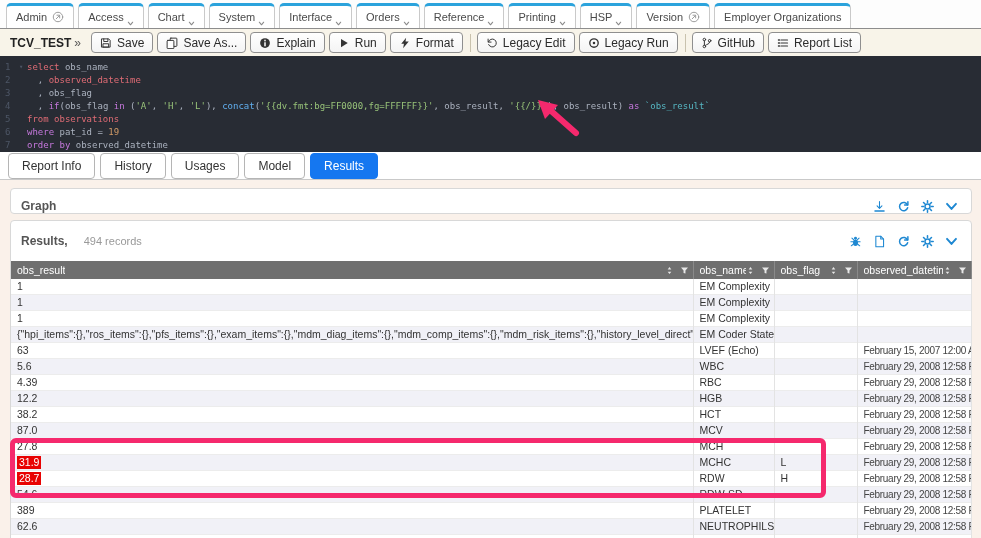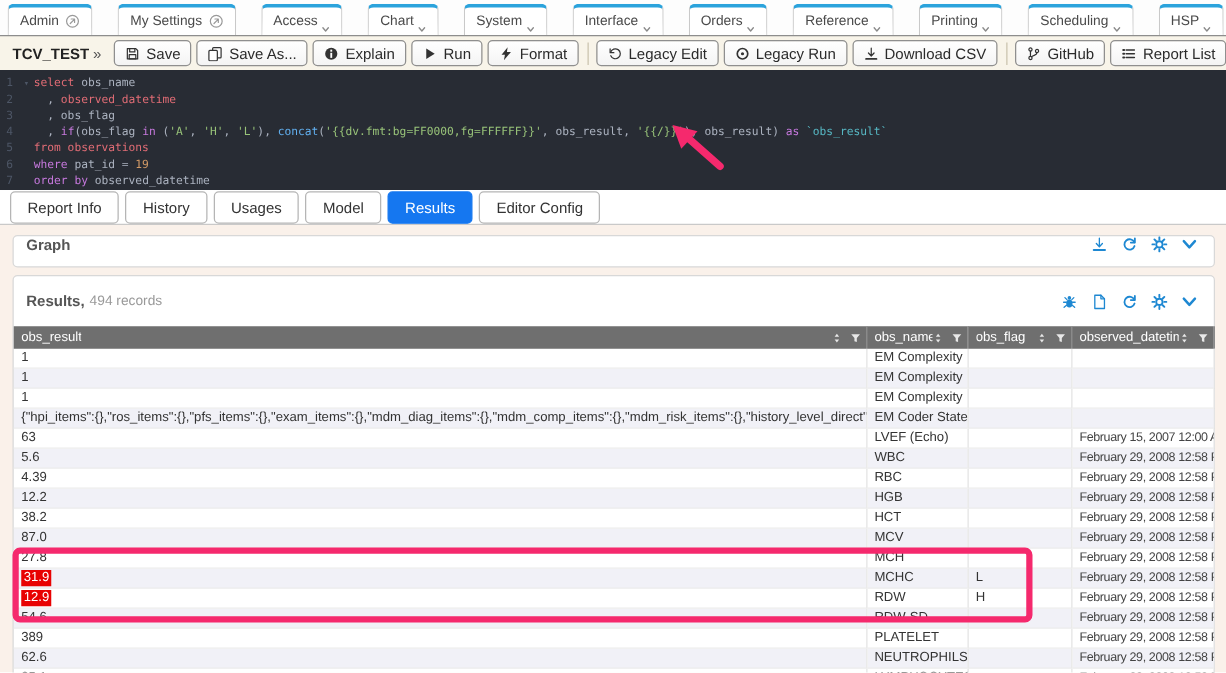--- a/index.html
+++ b/index.html
@@ -2,21 +2,21 @@
 <html><head>
 <meta charset="utf-8">
 <style>
   html,body{margin:0;padding:0;}
   .screen{position:relative;width:981px;height:538px;overflow:hidden;
     font-family:"Liberation Sans",sans-serif;background:#fff;}
 
   
   .top-tabbar{position:absolute;left:0;top:0;width:981px;height:28px;background:#fdfdfd;
     display:flex;align-items:flex-end;padding-left:6px;box-sizing:border-box;}
-  .mod-tab{display:flex;align-items:center;gap:5px;height:22px;padding:0 9px;margin-right:20px;
+  .mod-tab{display:flex;align-items:center;gap:5px;height:22px;padding:0 9px;margin-right:4px;
     background:#fff;border:1px solid #c9c9c9;border-bottom:none;border-radius:5px 5px 0 0;
     border-top:3px solid #2ba3dc;font-size:11px;color:#4a4a4a;white-space:nowrap;cursor:pointer;}
   .mod-tab .icn{color:#9a9a9a;}
   .mod-tab .caret{width:7px;height:7px;color:#8a8a8a;align-self:flex-end;margin:0 0 1px -2px;}
 
   
   .toolbar{position:absolute;left:0;top:28px;width:981px;height:28px;background:#f8f4e9;
     border-top:1px solid #8d8d8d;display:flex;align-items:center;padding-left:10px;box-sizing:border-box;}
   .report-name{font-size:12px;color:#222;margin-right:10px;white-space:nowrap;text-align:center;}
   .report-name b{font-weight:bold;}
@@ -49,25 +49,25 @@
   .view-tabs{position:absolute;left:0;top:152px;width:981px;height:28px;background:#fff;
     border-bottom:1px solid #c9c9c9;display:flex;align-items:center;padding-left:8px;box-sizing:border-box;}
   .view-tab{padding:5px 13px;margin-right:5px;background:#fff;border:1px solid #b5b5b5;border-radius:4px;
     font-size:12px;color:#333;white-space:nowrap;cursor:pointer;}
   .view-tab.active{background:#1577f0;border-color:#1577f0;color:#fff;}
 
   
   .content{position:absolute;left:0;top:180px;width:981px;height:358px;background:#faf1ea;}
   .panel{position:absolute;left:10px;width:962px;background:#fff;border:1px solid #d8d8d8;
     border-radius:4px;box-sizing:border-box;}
-  .graph-panel{top:8px;height:26px;display:flex;align-items:flex-start;}
+  .graph-panel{top:8px;height:26px;display:flex;align-items:flex-end;}
   .results-panel{top:40px;height:520px;}
   .panel-header{height:40px;display:flex;align-items:center;}
   .panel-title{font-size:12px;font-weight:bold;color:#555;margin-left:10px;}
-  .records{font-size:11px;color:#999;margin-left:4px;}
+  .records{font-size:11px;color:#999;margin-left:16px;}
   .panel-icons{margin-left:auto;display:flex;align-items:center;gap:11px;padding-right:13px;color:#1e88d2;}
   .panel-icons .icn{width:13px;height:13px;cursor:pointer;}
 
   
   table.results{border-collapse:collapse;table-layout:fixed;width:960px;font-size:10.5px;color:#333;}
   table.results th{background:#6f6f6f;color:#fff;font-weight:normal;text-align:left;
     padding:2px 4px 2px 6px;height:14px;border-right:1px solid #8a8a8a;cursor:pointer;}
   .th-inner{display:flex;align-items:center;}
   .th-label{white-space:nowrap;overflow:hidden;}
   .th-icons{margin-left:auto;display:flex;align-items:center;gap:6px;}
@@ -96,29 +96,20 @@
       <div class="mod-tab">
         <span>Admin</span>
         <span class="icn">
           <svg viewBox="0 0 16 16" fill="none" stroke="currentColor" stroke-width="1.3" stroke-linecap="round" stroke-linejoin="round">
             <circle cx="8" cy="8" r="6.3"></circle>
             <path d="M5.6 10.4l4.4-4.4M6.6 5.6h3.6v3.6"></path>
           </svg>
         </span>
       </div>
       <div class="mod-tab">
-        <span>My Settings</span>
-        <span class="icn">
-          <svg viewBox="0 0 16 16" fill="none" stroke="currentColor" stroke-width="1.3" stroke-linecap="round" stroke-linejoin="round">
-            <circle cx="8" cy="8" r="6.3"></circle>
-            <path d="M5.6 10.4l4.4-4.4M6.6 5.6h3.6v3.6"></path>
-          </svg>
-        </span>
-      </div>
-      <div class="mod-tab">
         <span>Access</span>
         <span class="icn caret">
           <svg viewBox="0 0 16 16" fill="none" stroke="currentColor" stroke-width="1.3" stroke-linecap="round" stroke-linejoin="round">
             <path d="M3 5l5 6 5-6" stroke-width="2.4"></path>
           </svg>
         </span>
       </div>
       <div class="mod-tab">
         <span>Chart</span>
         <span class="icn caret">
@@ -154,28 +145,20 @@
       <div class="mod-tab">
         <span>Reference</span>
         <span class="icn caret">
           <svg viewBox="0 0 16 16" fill="none" stroke="currentColor" stroke-width="1.3" stroke-linecap="round" stroke-linejoin="round">
             <path d="M3 5l5 6 5-6" stroke-width="2.4"></path>
           </svg>
         </span>
       </div>
       <div class="mod-tab">
         <span>Printing</span>
-        <span class="icn caret">
-          <svg viewBox="0 0 16 16" fill="none" stroke="currentColor" stroke-width="1.3" stroke-linecap="round" stroke-linejoin="round">
-            <path d="M3 5l5 6 5-6" stroke-width="2.4"></path>
-          </svg>
-        </span>
-      </div>
-      <div class="mod-tab">
-        <span>Scheduling</span>
         <span class="icn caret">
           <svg viewBox="0 0 16 16" fill="none" stroke="currentColor" stroke-width="1.3" stroke-linecap="round" stroke-linejoin="round">
             <path d="M3 5l5 6 5-6" stroke-width="2.4"></path>
           </svg>
         </span>
       </div>
       <div class="mod-tab">
         <span>HSP</span>
         <span class="icn caret">
           <svg viewBox="0 0 16 16" fill="none" stroke="currentColor" stroke-width="1.3" stroke-linecap="round" stroke-linejoin="round">
@@ -255,29 +238,20 @@
           <span>Legacy Edit</span>
         </button>
         <button class="tb-btn">
           <span class="icn">
             <svg viewBox="0 0 16 16" fill="none" stroke="currentColor" stroke-width="1.3" stroke-linecap="round" stroke-linejoin="round">
               <circle cx="8" cy="8" r="5.6" stroke-width="1.8"></circle>
               <circle cx="8" cy="8" r="1.7" fill="currentColor" stroke="none"></circle>
             </svg>
           </span>
           <span>Legacy Run</span>
-        </button>
-        <button class="tb-btn">
-          <span class="icn">
-            <svg viewBox="0 0 16 16" fill="none" stroke="currentColor" stroke-width="1.3" stroke-linecap="round" stroke-linejoin="round">
-              <path d="M8 2v8M5 7.2L8 10.4L11 7.2"></path>
-              <path d="M2.5 13.5h11" stroke-width="2"></path>
-            </svg>
-          </span>
-          <span>Download CSV</span>
         </button>
         <span class="tb-sep"></span>
         <button class="tb-btn">
           <span class="icn">
             <svg viewBox="0 0 16 16" fill="none" stroke="currentColor" stroke-width="1.3" stroke-linecap="round" stroke-linejoin="round">
               <circle cx="4.5" cy="3.4" r="1.7"></circle>
               <circle cx="4.5" cy="12.6" r="1.7"></circle>
               <circle cx="11.5" cy="5" r="1.7"></circle>
               <path d="M4.5 5.1v5.8M11.5 6.7c0 3-3.5 2.6-5.6 4.4"></path>
             </svg>
@@ -312,21 +286,20 @@
       <path d="M2 1 L22 6 L9 20 Z" fill="#f5296d"></path>
     </svg>
   </div>
 
   <div class="view-tabs" id="viewTabs">
       <div class="view-tab">Report Info</div>
       <div class="view-tab">History</div>
       <div class="view-tab">Usages</div>
       <div class="view-tab">Model</div>
       <div class="view-tab active">Results</div>
-      <div class="view-tab">Editor Config</div>
     </div>
 
   <div class="content">
     <div class="panel graph-panel">
       <span class="panel-title">Graph</span>
       <span class="panel-icons" id="graphIcons">
           <span class="icn">
             <svg viewBox="0 0 16 16" fill="none" stroke="currentColor" stroke-width="1.3" stroke-linecap="round" stroke-linejoin="round">
               <path d="M8 2v8M5 7.2L8 10.4L11 7.2"></path>
               <path d="M2.5 13.5h11" stroke-width="2"></path>
@@ -538,21 +511,21 @@
               <td></td>
               <td class="date">February 29, 2008 12:58 PM</td>
             </tr>
             <tr class="row stripe">
               <td><span class="badge">31.9</span></td>
               <td>MCHC</td>
               <td>L</td>
               <td class="date">February 29, 2008 12:58 PM</td>
             </tr>
             <tr class="row">
-              <td><span class="badge">12.9</span></td>
+              <td><span class="badge">28.7</span></td>
               <td>RDW</td>
               <td>H</td>
               <td class="date">February 29, 2008 12:58 PM</td>
             </tr>
             <tr class="row stripe">
               <td>54.6</td>
               <td>RDW-SD</td>
               <td></td>
               <td class="date">February 29, 2008 12:58 PM</td>
             </tr>

